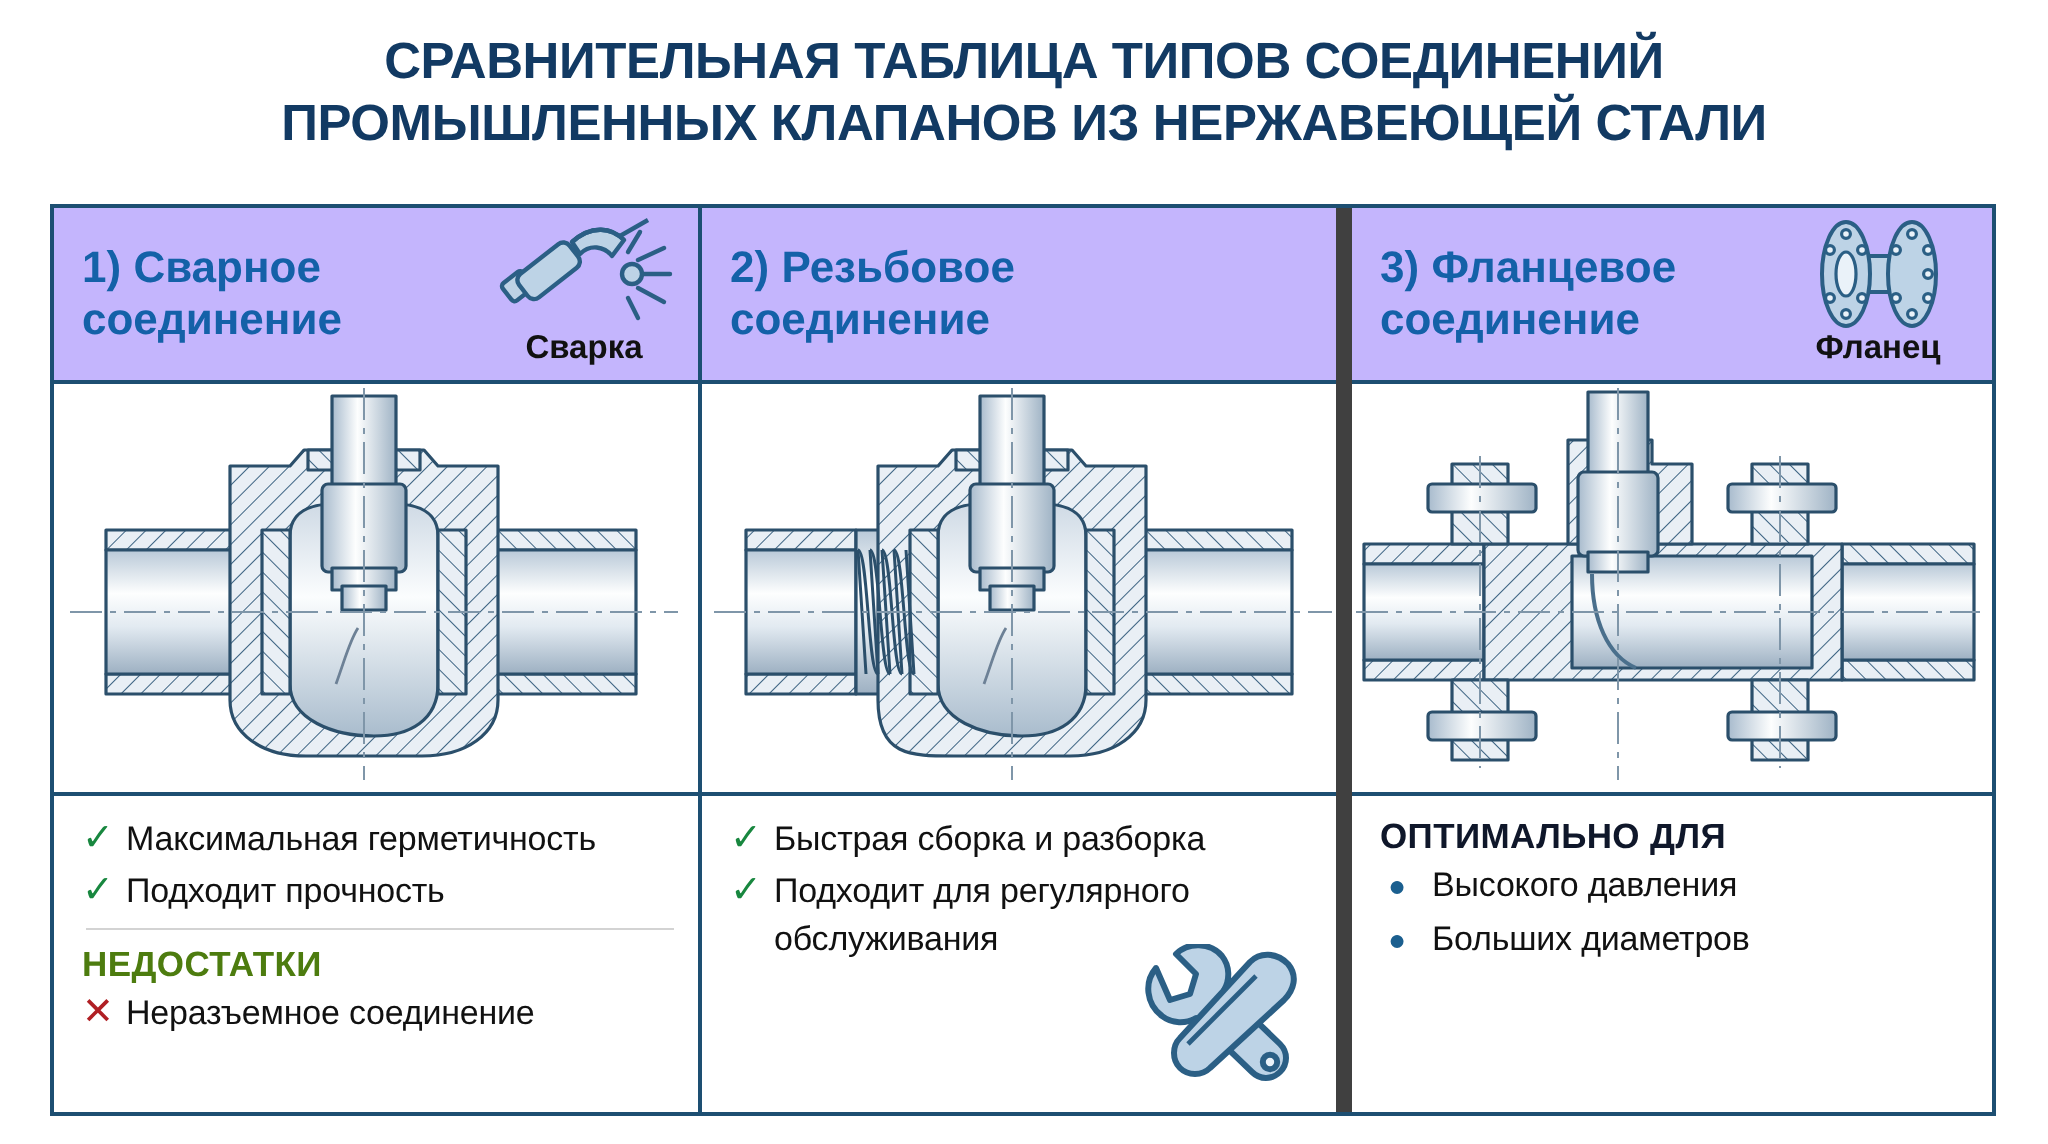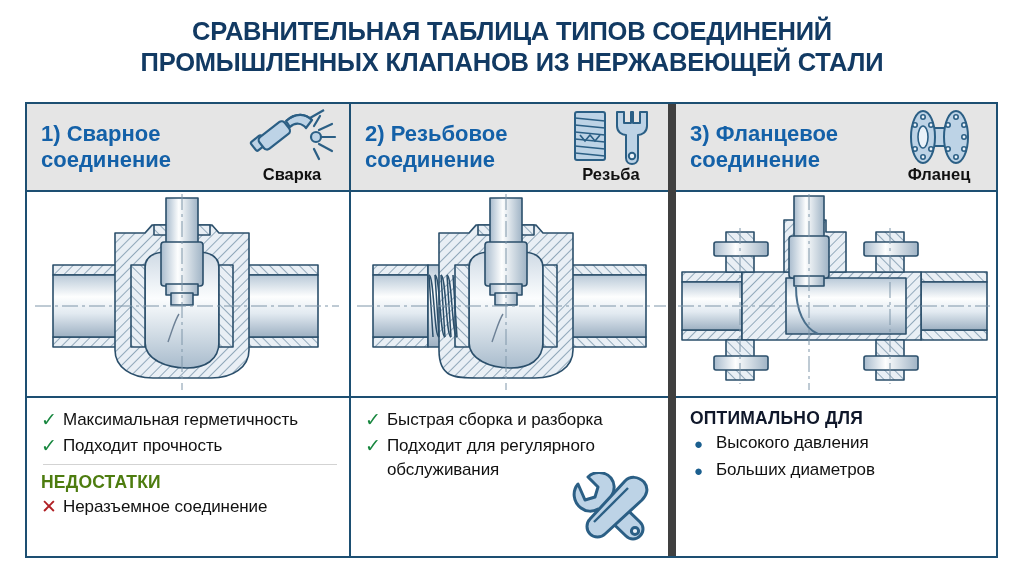--- a/index.html
+++ b/index.html
@@ -40,21 +40,21 @@
     background:#fff;
   }
   .col1{width:324px;border-right:2px solid #1d4f72;}
   .col2{width:325px;border-right:8px solid #404040;}
   .col3{width:320px;}
 
   
   .hdr{
     height:88px;
     box-sizing:border-box;
-    background:#e5e5e5;
+    background:#c4b5fd;
     border-bottom:2px solid #1d4f72;
     position:relative;
     display:flex;align-items:center;
     padding-left:14px;
   }
   .hdr-text{
     color:#1461a8;
     font-weight:bold;
     font-size:22px;
     line-height:26px;
@@ -252,43 +252,20 @@
     </div>
 
     <div class="col col2">
 
       <div class="hdr">
         <div class="hdr-text">
           <span class="num">2)</span>
           <span>Резьбовое</span><br>
           <span>соединение</span>
         </div>
-        <div class="hdr-icon-wrap">
-          <svg width="92" height="58" viewBox="0 0 92 58">
-            <g stroke="#2b5f85" stroke-width="2" fill="#bdd3e6" stroke-linejoin="round">
-              <rect x="10" y="4" width="30" height="48" rx="2"></rect>
-            </g>
-            <g stroke="#2b5f85" stroke-width="1.7" fill="none">
-              <line x1="10" y1="10" x2="40" y2="13"></line>
-              <line x1="10" y1="17" x2="40" y2="20"></line>
-              <line x1="10" y1="24" x2="40" y2="27"></line>
-              <line x1="10" y1="31" x2="40" y2="34"></line>
-              <line x1="10" y1="38" x2="40" y2="41"></line>
-              <line x1="10" y1="45" x2="40" y2="48"></line>
-              <path d="M15 27 L20 33 L25 27 L30 33 L35 27"></path>
-            </g>
-            <g stroke="#2b5f85" stroke-width="2" fill="#bdd3e6" stroke-linejoin="round">
-              <path d="M52 4 L52 18 C52 24 57 27 61 27 L61 50 C61 54 64 56 67 56
-                       C70 56 73 54 73 50 L73 27 C77 27 82 24 82 18 L82 4
-                       L75 4 L75 15 L68 15 L68 4 L66 4 L66 15 L59 15 L59 4 Z"></path>
-              <circle cx="67" cy="48" r="3.2" fill="#eaf2f9"></circle>
-            </g>
-          </svg>
-          <div class="hdr-icon-label">Резьба</div>
-        </div>
       </div>
 
       <div class="diagram">
         <svg width="323" height="204" viewBox="0 0 323 204">
           <g stroke="#2b4f6b" stroke-width="1.6" stroke-linejoin="round">
             <rect x="22" y="73" width="55" height="10" fill="url(#hatchA)"></rect>
             <rect x="22" y="145" width="55" height="10" fill="url(#hatchA)"></rect>
             <rect x="22" y="83" width="55" height="62" fill="url(#pipeG)"></rect>
             <rect x="77" y="73" width="33" height="82" fill="url(#pipeG)"></rect>
             <rect x="205" y="73" width="90" height="10" fill="url(#hatchB)"></rect>

